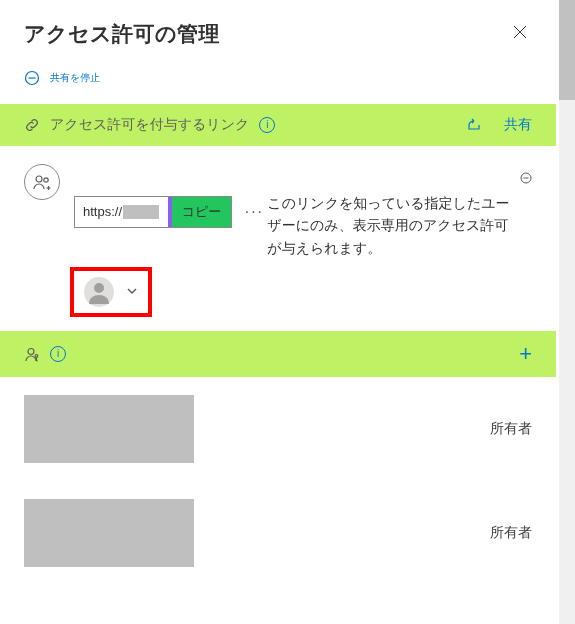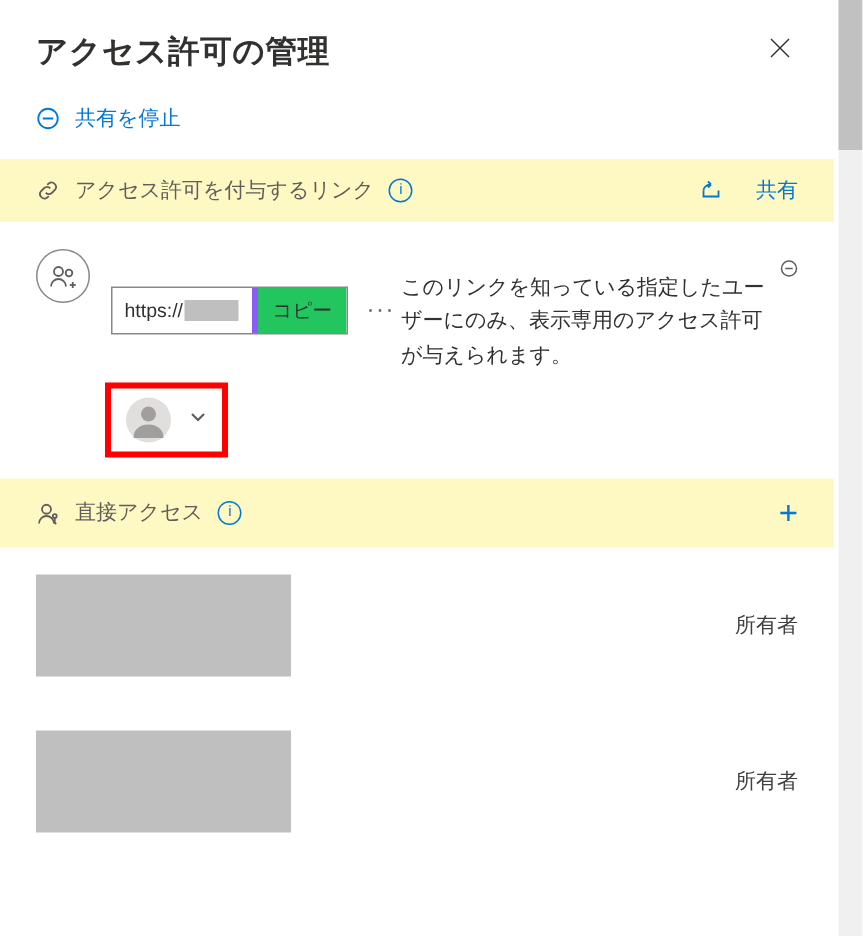--- a/index.html
+++ b/index.html
@@ -6,42 +6,42 @@
   .viewport{position:relative;width:575px;height:624px;overflow:hidden;box-sizing:border-box}
   .scroll-track{position:absolute;top:0;right:0;width:16px;height:100%;background:#f0f0f0}
   .scroll-thumb{position:absolute;top:0;left:0;width:16px;height:100px;background:#c1c1c1}
   .content{width:556px;height:572px;box-sizing:border-box;padding:0}
   
   .header{display:flex;align-items:flex-start;justify-content:space-between;padding:20px 24px 10px 24px}
   .title{font-size:21px;font-weight:700;color:#323130;letter-spacing:.5px}
   .close-btn{width:24px;height:24px;display:flex;align-items:center;justify-content:center;cursor:pointer;color:#605e5c}
   .close-btn svg{width:16px;height:16px;stroke:#323130;stroke-width:1}
   
-  .stop-share{padding:12px 24px 18px;display:flex;align-items:center;gap:10px;color:#0078d4;font-size:14px;cursor:pointer}
+  .stop-share{padding:12px 24px 18px;display:flex;align-items:center;gap:10px;color:#0078d4;font-size:10px;cursor:pointer}
   .stop-share svg{width:16px;height:16px;stroke:#0078d4;fill:none;stroke-width:1.2}
   
-  .section-bar{background:#fef9c3;display:flex;justify-content:space-between;padding:12px 24px}
+  .section-bar{background:#bef264;display:flex;justify-content:space-between;padding:12px 24px}
   .sect-left{display:flex;align-items:center;gap:10px;color:#605e5c;font-size:14px}
   .sect-left svg{width:16px;height:16px;stroke:#605e5c;fill:none;stroke-width:1.2}
   .info-icon{width:14px;height:14px;border:1px solid #0078d4;border-radius:50%;display:inline-flex;align-items:center;justify-content:center;font-size:10px;color:#0078d4;cursor:pointer;line-height:1}
   .share-btn{display:flex;align-items:center;gap:22px;color:#0078d4;font-size:14px;cursor:pointer}
   .share-btn svg{width:16px;height:16px;stroke:#0078d4;fill:none;stroke-width:1.2}
   .plus-btn{color:#0078d4;font-size:22px;cursor:pointer;font-weight:300;line-height:1}
   
   .link-block{padding:18px 24px 4px;display:flex;gap:14px;align-items:flex-start}
   .people-circle{flex-shrink:0;width:34px;height:34px;border:1px solid #8a8886;border-radius:50%;display:flex;align-items:center;justify-content:center;color:#605e5c}
   .people-circle svg{width:20px;height:20px;stroke:#605e5c;fill:none;stroke-width:1.2}
   .link-right{flex:1;display:flex;flex-direction:row}
   .url-row{display:flex;align-items:center;gap:8px}
   .url-box{flex:1;display:flex;border:1px solid #8a8886;height:32px;box-sizing:border-box;overflow:hidden}
   .url-text{flex:1;padding:0 8px;font-size:13px;color:#323130;display:flex;align-items:center;white-space:nowrap;overflow:hidden}
   .url-text .redact{display:inline-block;width:62px;height:14px;background:#bfbfbf;margin:0 1px}
   .copy-btn{border-left:4px solid #8b5cf6;padding:0 10px;font-size:13px;display:flex;align-items:center;justify-content:center;cursor:pointer;color:#323130;background:#22c55e}
   .more-btn{padding:0 4px;cursor:pointer;color:#605e5c;font-size:16px;letter-spacing:1px}
-  .link-desc{font-size:14px;color:#323130;line-height:1.6;margin-top:14px}
+  .link-desc{font-size:14px;color:#323130;line-height:1.6;margin-top:28px}
   .remove-mini{margin-top:6px}
   .remove-mini svg{width:12px;height:12px;stroke:#605e5c;fill:none;stroke-width:1}
   
   .avatar-row{margin:4px 0 14px 70px;display:inline-flex;align-items:center;gap:12px;padding:6px 10px;border:4px solid #ff0000;cursor:pointer}
   .avatar{width:30px;height:30px;border-radius:50%;background:#e1dfdd;display:flex;align-items:center;justify-content:center}
   .avatar svg{width:24px;height:24px;fill:#a19f9d}
   .chev{color:#605e5c}
   .chev svg{width:12px;height:12px;stroke:#605e5c;fill:none;stroke-width:1.5}
   
   .members{padding:0}
@@ -146,21 +146,20 @@
 
     
     <div class="section-bar">
       <div class="sect-left">
         <svg viewBox="0 0 16 16">
             <circle cx="7" cy="5.5" r="3"></circle>
             <path d="M2 15c0-3 2.5-5 5-5s5 2 5 5"></path>
             <circle cx="12.5" cy="10" r="1.3"></circle>
             <path d="M12.5 11.3v3.2l1 .8"></path>
           </svg>
-        <span>直接アクセス</span>
         <span class="info-icon">i</span>
       </div>
       <div class="plus-btn">+</div>
     </div>
 
     
     <div class="members">
       <div class="member-row">
         <div class="member-block"></div>
         <div class="role-label">所有者</div>

